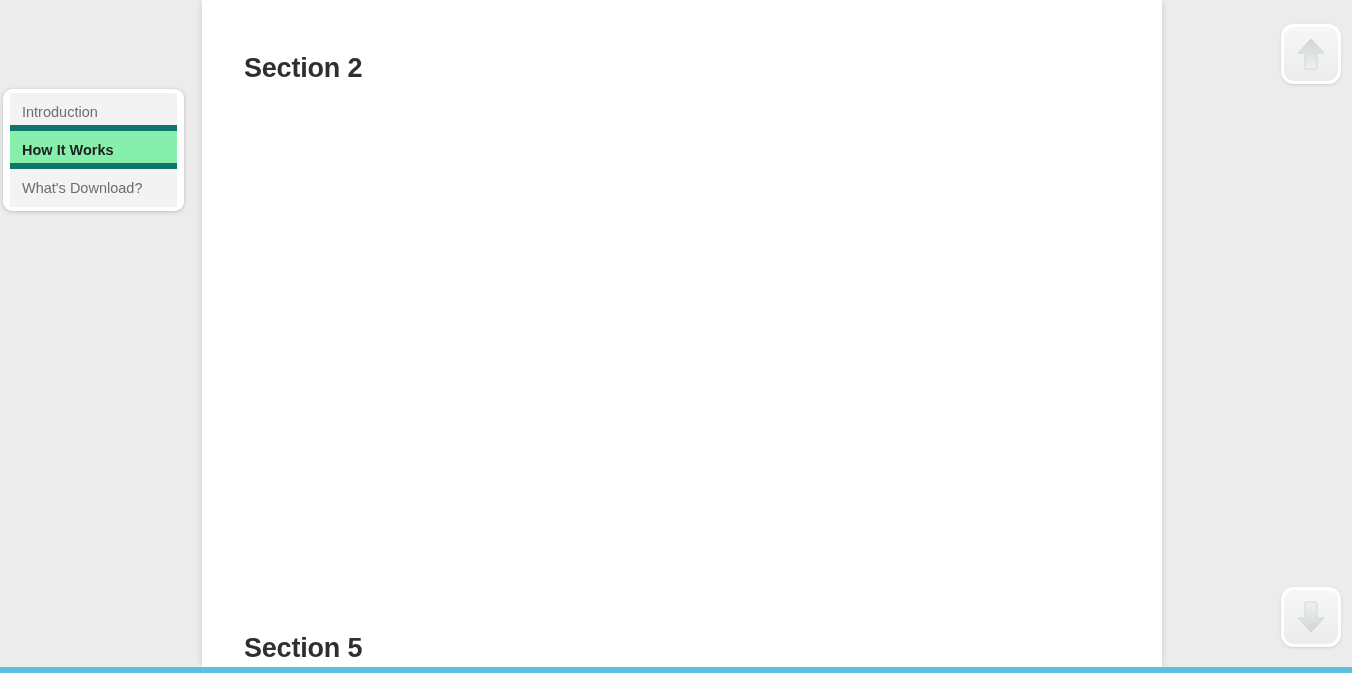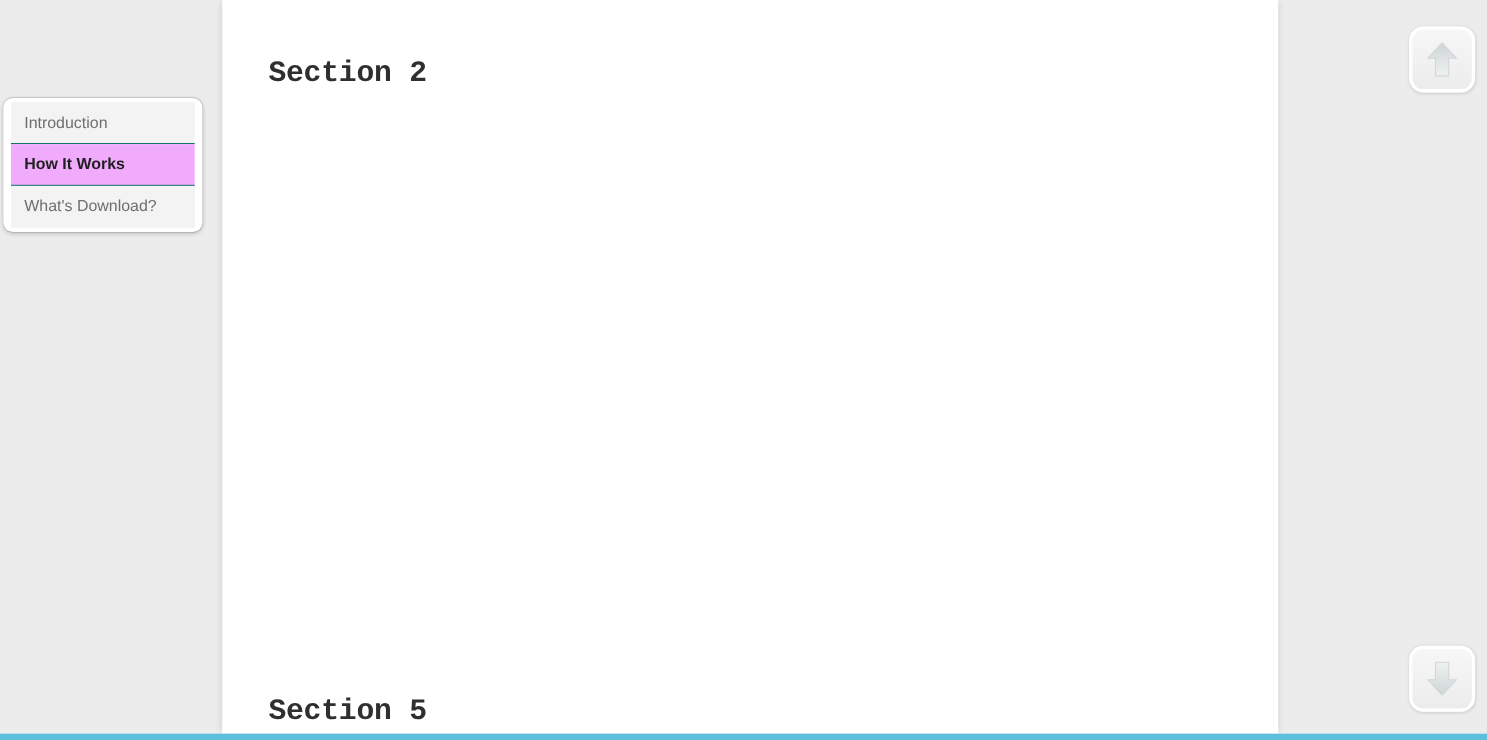--- a/index.html
+++ b/index.html
@@ -19,21 +19,20 @@
   #content-panel {
     position: absolute;
     left: 202px;
     top: 0;
     width: 960px;
     height: 667px;
     background: #ffffff;
     box-shadow: -3px 0 6px -2px rgba(0,0,0,0.10),
                  3px 0 6px -2px rgba(0,0,0,0.10);
     overflow: hidden;
-    font-family: Liberation Mono, monospace;
   }
   .section-heading {
     position: absolute;
     left: 42px;
     font-size: 27px;
     font-weight: bold;
     color: #2f2f2f;
     letter-spacing: -0.2px;
     white-space: nowrap;
   }
@@ -53,28 +52,28 @@
     box-sizing: border-box;
   }
   .nav-item {
     margin: 0 7px;
     height: 38px;
     line-height: 38px;
     padding-left: 12px;
     font-size: 14.5px;
     color: #6e6e6e;
     background: #f3f3f3;
-    border-bottom: 1px solid #0f766e;
+    border-bottom: 6px solid #0f766e;
     box-sizing: border-box;
     white-space: nowrap;
     cursor: pointer;
   }
   .nav-item:last-child { border-bottom: none; }
   .nav-item.active {
-    background: #f0abfc;
+    background: #86efac;
     color: #1f1f1f;
     font-weight: bold;
   }
 
   
   .scroll-btn {
     position: absolute;
     left: 1281px;
     width: 60px;
     height: 60px;

